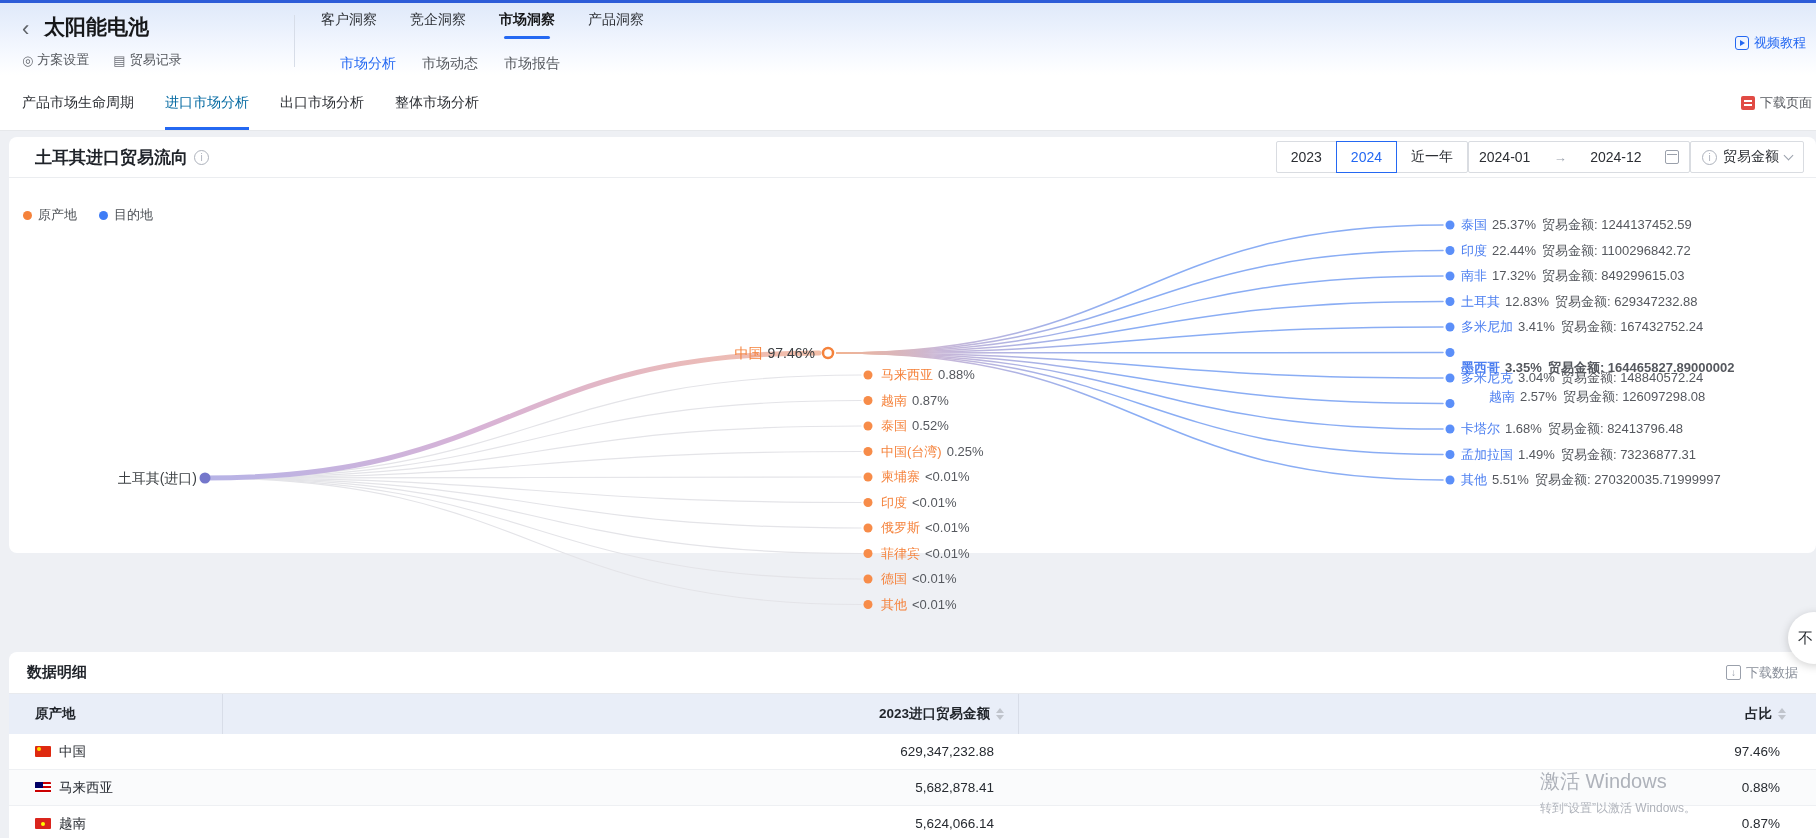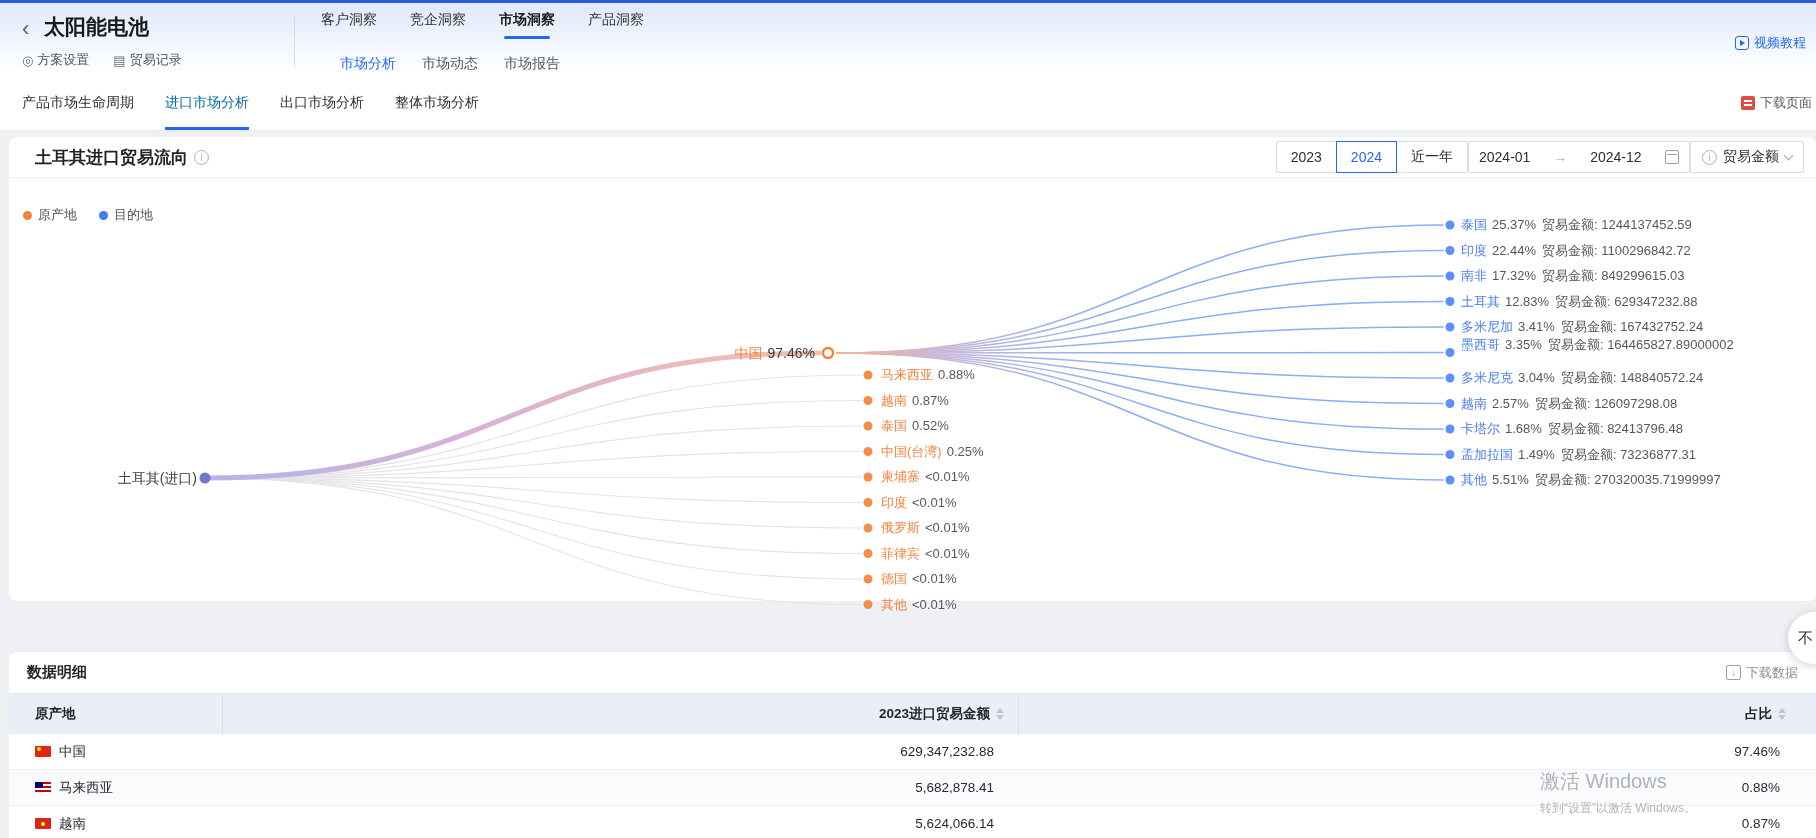--- a/index.html
+++ b/index.html
@@ -39,21 +39,21 @@
   .nav3-tab.active { color:#0369a1; }
   .nav3-tab.active::after { content:""; position:absolute; left:0; right:0; bottom:0; height:3px; background:#2468f2; }
   .download-page { position:absolute; right:4px; top:0; height:100%; display:flex; align-items:center; gap:5px;
     font-size:13px; color:#55585e; cursor:pointer; }
   .pdf-icon { width:14px; height:14px; background:#e14b44; border-radius:2px; position:relative; }
   .pdf-icon::after { content:""; position:absolute; left:3px; right:3px; top:4px; height:2px;
     background:#fff; box-shadow:0 4px 0 #fff; }
 
   
   .card { position:absolute; left:9px; width:1807px; background:#fff; border-radius:8px; }
-  .chart-card { top:137px; height:464px; }
+  .chart-card { top:137px; height:416px; }
   .card-head { height:41px; display:flex; align-items:center; padding:0 12px 0 26px;
     border-bottom:1px solid #ebedf0; }
   .card-title { font-size:17px; font-weight:bold; color:#1f2329; display:flex; align-items:center; gap:6px; }
   .info-icon { width:15px; height:15px; border:1px solid #adb2bc; border-radius:50%; color:#adb2bc;
     font-size:10px; line-height:13px; text-align:center; font-weight:normal; font-style:normal; cursor:pointer; }
   .head-controls { margin-left:auto; display:flex; align-items:flex-end; }
   .year-group { display:flex; }
   .year-btn { height:32px; min-width:60px; padding:0 14px; border:1px solid #d9dce1; background:#fff;
     font-size:14px; color:#2b2e33; display:flex; align-items:center; justify-content:center;
     margin-left:-1px; cursor:pointer; }
@@ -341,29 +341,29 @@
         </div>
 
         <div class="flow-label dst-item even-row" style="top: 74.5px;">
           <span class="dst-name">土耳其</span><span class="dst-pct">12.83%</span><span class="dst-amt"><span>贸易金额:</span> <span>629347232.88</span></span>
         </div>
 
         <div class="flow-label dst-item" style="top: 100px;">
           <span class="dst-name">多米尼加</span><span class="dst-pct">3.41%</span><span class="dst-amt"><span>贸易金额:</span> <span>167432752.24</span></span>
         </div>
 
-        <div class="flow-label dst-item even-row" style="top: 118px;">
+        <div class="flow-label dst-item even-row" style="top: 141px; font-weight: bold;">
           <span class="dst-name">墨西哥</span><span class="dst-pct">3.35%</span><span class="dst-amt"><span>贸易金额:</span> <span>164465827.89000002</span></span>
         </div>
 
         <div class="flow-label dst-item" style="top: 151px;">
           <span class="dst-name">多米尼克</span><span class="dst-pct">3.04%</span><span class="dst-amt"><span>贸易金额:</span> <span>148840572.24</span></span>
         </div>
 
-        <div class="flow-label dst-item even-row" style="top: 177px;">
+        <div class="flow-label dst-item even-row" style="top: 170px; margin-left: 28px;">
           <span class="dst-name">越南</span><span class="dst-pct">2.57%</span><span class="dst-amt"><span>贸易金额:</span> <span>126097298.08</span></span>
         </div>
 
         <div class="flow-label dst-item" style="top: 202px;">
           <span class="dst-name">卡塔尔</span><span class="dst-pct">1.68%</span><span class="dst-amt"><span>贸易金额:</span> <span>82413796.48</span></span>
         </div>
 
         <div class="flow-label dst-item even-row" style="top: 227.5px;">
           <span class="dst-name">孟加拉国</span><span class="dst-pct">1.49%</span><span class="dst-amt"><span>贸易金额:</span> <span>73236877.31</span></span>
         </div>

